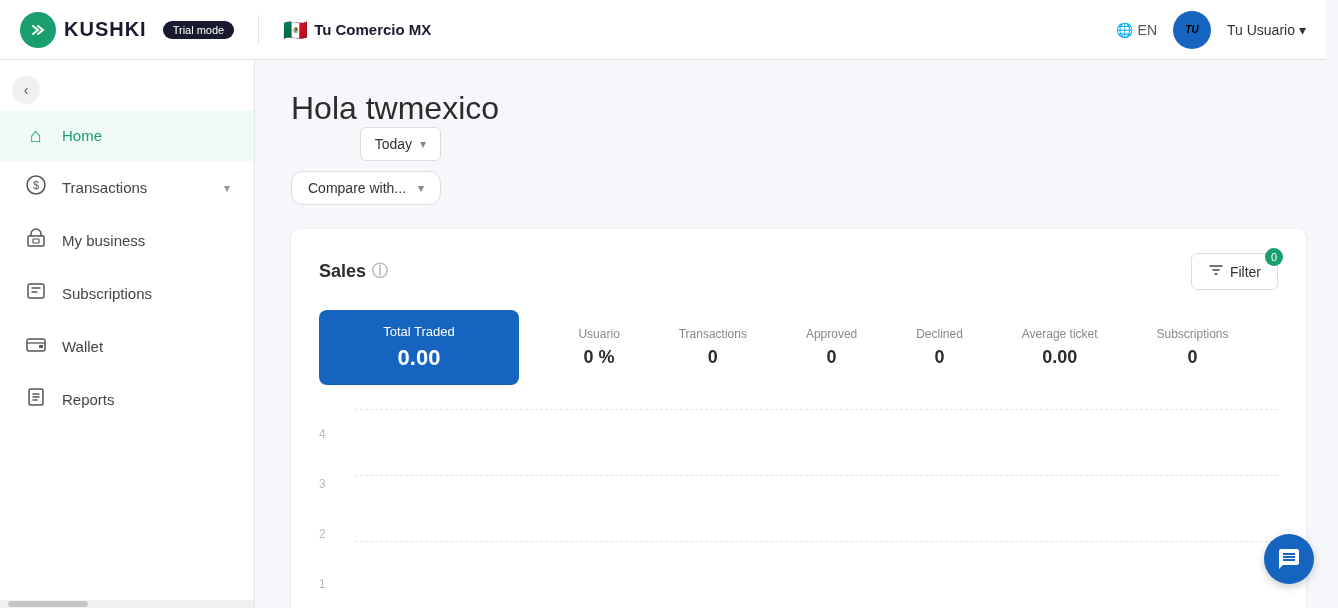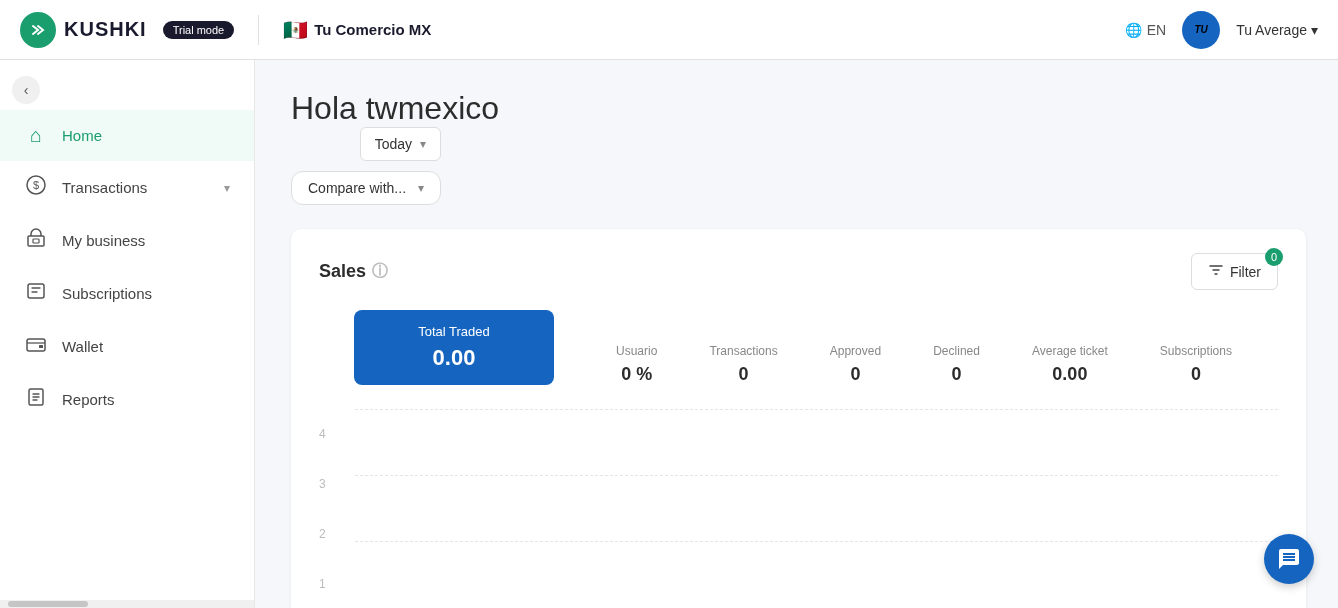--- a/index.html
+++ b/index.html
@@ -2,21 +2,21 @@
 <html><head>
   <meta charset="utf-8">
   <style>
     * { box-sizing: border-box; margin: 0; padding: 0; }
     body { font-family: -apple-system, BlinkMacSystemFont, 'Segoe UI', sans-serif; background: #f5f7fa; overflow: hidden; }
 
     
     .topbar {
       display: flex; align-items: center; height: 60px;
       background: #fff; border-bottom: 1px solid #e0e0e0;
-      padding: 0 20px; gap: 16px; position: fixed; top: 0; left: 0; right: 0; z-index: 100;
+      padding: 0 20px; gap: 16px; position: fixed; top: 0; left: 0; right: 12px; z-index: 100;
     }
     .topbar-logo { display: flex; align-items: center; gap: 8px; }
     .logo-icon { width: 36px; height: 36px; background: #1a9e6e; border-radius: 50%; display: flex; align-items: center; justify-content: center; color: white; font-weight: bold; font-size: 13px; }
     .logo-text { font-size: 20px; font-weight: 700; color: #1a1a2e; letter-spacing: 1px; }
     .trial-badge { background: #1a1a2e; color: #fff; font-size: 11px; padding: 3px 10px; border-radius: 12px; }
     .topbar-divider { width: 1px; height: 30px; background: #e0e0e0; margin: 0 8px; }
     .commerce-info { display: flex; align-items: center; gap: 6px; font-size: 15px; font-weight: 600; color: #1a1a2e; }
     .flag { font-size: 20px; }
     .topbar-right { margin-left: auto; display: flex; align-items: center; gap: 16px; }
     .lang-selector { display: flex; align-items: center; gap: 4px; color: #555; font-size: 14px; cursor: pointer; }
@@ -92,21 +92,21 @@
       padding: 8px 16px; font-size: 14px; color: #333; cursor: pointer;
       position: relative;
     }
     .filter-badge {
       position: absolute; top: -6px; right: -6px;
       width: 18px; height: 18px; background: #1a9e6e; color: #fff;
       border-radius: 50%; font-size: 11px; display: flex; align-items: center; justify-content: center;
     }
 
     
-    .stats-row { display: flex; align-items: flex-end; gap: 16px; margin-bottom: 24px; margin-left: 35px; }
+    .stats-row { display: flex; align-items: center; gap: 10px; margin-bottom: 24px; }
     .stat-total {
       background: #1565c0; color: #fff; border-radius: 8px;
       padding: 14px 28px; min-width: 200px; text-align: center; cursor: pointer;
     }
     .stat-total-label { font-size: 13px; font-weight: 500; margin-bottom: 6px; }
     .stat-total-value { font-size: 22px; font-weight: 700; }
     .stat-items { display: flex; flex: 1; align-items: center; justify-content: space-around; padding: 0 20px; }
     .stat-item { text-align: center; }
     .stat-item-label { font-size: 12px; color: #888; margin-bottom: 6px; }
     .stat-item-value { font-size: 18px; font-weight: 600; color: #2c2c2c; }
@@ -164,21 +164,21 @@
     <span class="flag">🇲🇽</span>
     <span>Tu Comercio MX</span>
   </div>
   <div class="topbar-right">
     <div class="lang-selector">
       <span>🌐</span>
       <span>EN</span>
     </div>
     <div class="user-avatar">TU</div>
     <div class="user-name">
-      <span>Tu Average</span>
+      <span>Tu Usuario</span>
       <span>▾</span>
     </div>
   </div>
 </div>
 
 <div class="app-body">
 
   <div class="sidebar">
     <button class="sidebar-collapse-btn">‹</button>
     <nav class="sidebar-nav">

